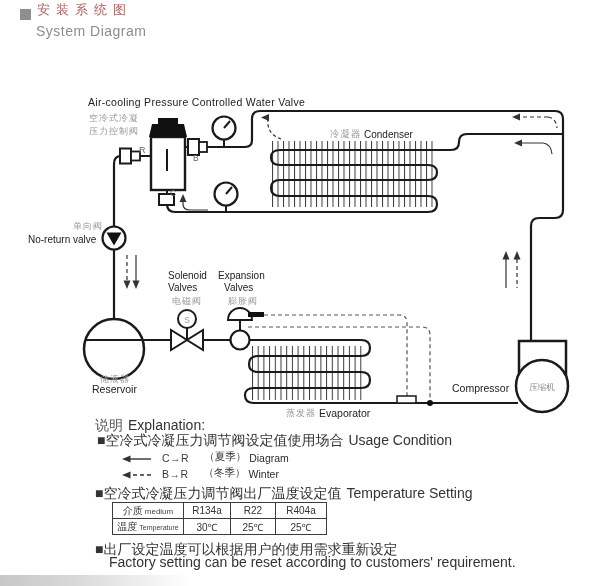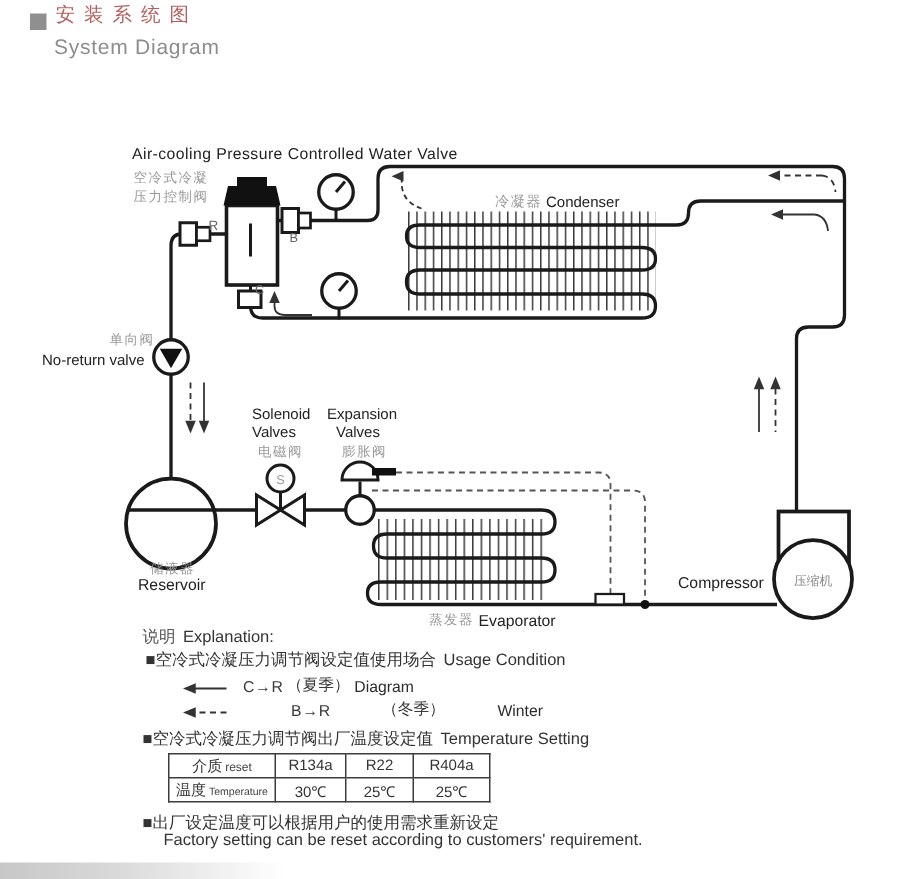--- a/index.html
+++ b/index.html
@@ -10,26 +10,26 @@
     color:#222;
   }
   .abs{position:absolute;}
   
   .hdr-sq{left:20px;top:9px;width:11px;height:11px;background:#8f8f8f;}
   .hdr-cn{left:37px;top:1px;font-size:13px;letter-spacing:6px;color:#b35f5f;}
   .hdr-en{left:36px;top:23px;font-size:14px;color:#8d8d8d;letter-spacing:.5px;}
   
   svg.diagram{left:0;top:0;}
   
-  .expl{font-size:11px;color:#333;white-space:nowrap;}
+  .expl{font-size:14px;color:#333;white-space:nowrap;}
   .cn-dim{color:#555;}
   .ml{margin-left:5px;}
   .legend-row{display:flex;align-items:flex-end;font-size:10.5px;color:#3a3a3a;}
   .legend-row .route{margin-left:9px;letter-spacing:.5px;}
-  .legend-row .season{margin-left:2px;}
+  .legend-row .season{margin-left:15px;}
   .legend-row .en{margin-left:3px;color:#2c2c2c;}
   table.temp{border-collapse:collapse;font-size:10px;color:#333;}
   table.temp td{border:1px solid #3c3c3c;text-align:center;height:15px;padding:0 2px;}
   td.hd{width:66px;} td.c1{width:42px;} td.c2{width:40px;} td.c3{width:46px;margin-top:33px;}
   .hd .hd-en{font-size:8px;color:#444;margin-left:2px;}
   .fade-bar{left:0;top:575px;width:190px;height:11px;
     background:linear-gradient(to right,#b9b9b9 0%,#cfcfcf 40%,rgba(255,255,255,0) 100%);
     opacity:.8;}
 </style>
 </head>
@@ -206,39 +206,39 @@
 <div class="abs legend-row" style="left:121px;top:450px;">
   <svg width="32" height="10" viewBox="0 0 32 10">
     <line x1="30" y1="5" x2="8" y2="5" stroke="#333" stroke-width="1.4"></line>
     <polygon points="1,5 9.5,1.5 9.5,8.5" fill="#333"></polygon>
   </svg>
   <span class="route">C→R</span>
   <span class="season">（夏季）</span>
   <span class="en">Diagram</span>
 </div>
 
-<div class="abs legend-row" style="left:121px;top:466px;gap:32px;">
+<div class="abs legend-row" style="left:121px;top:466px;">
   <svg width="32" height="10" viewBox="0 0 32 10">
     <line x1="30" y1="5" x2="8" y2="5" stroke="#333" stroke-width="1.4" stroke-dasharray="4 3"></line>
     <polygon points="1,5 9.5,1.5 9.5,8.5" fill="#333"></polygon>
   </svg>
   <span class="route">B→R</span>
   <span class="season">（冬季）</span>
   <span class="en">Winter</span>
 </div>
 
 <div class="abs expl" style="left:95px;top:485px;">
   <span>■空冷式冷凝压力调节阀出厂温度设定值</span><span class="ml">Temperature Setting</span>
 </div>
 
 <table class="abs temp" style="left:112px;top:502px;">
   <tbody>
       <tr>
     <td class="hd">
-      <span>介质</span><span class="hd-en">reset</span>
+      <span>介质</span><span class="hd-en">medium</span>
     </td>
     <td class="c1">R134a</td>
     <td class="c2">R22</td>
     <td class="c3">R404a</td>
   </tr>
   <tr>
     <td class="hd">
       <span>温度</span><span class="hd-en" style="font-size:7px;">Temperature</span>
     </td>
     <td class="c1">30℃</td>

